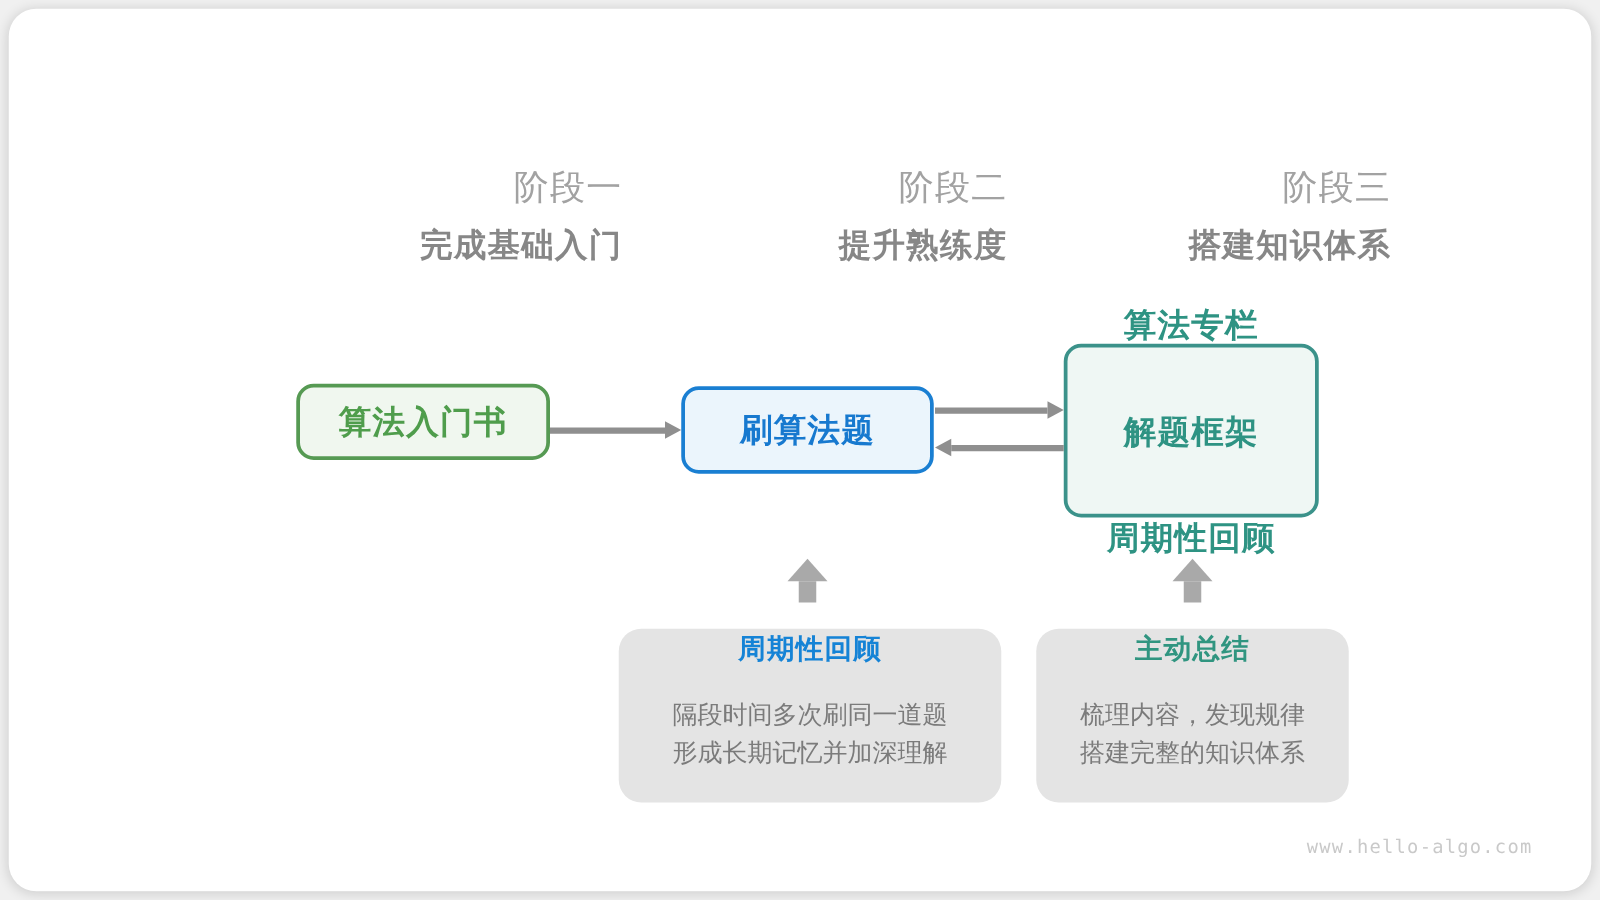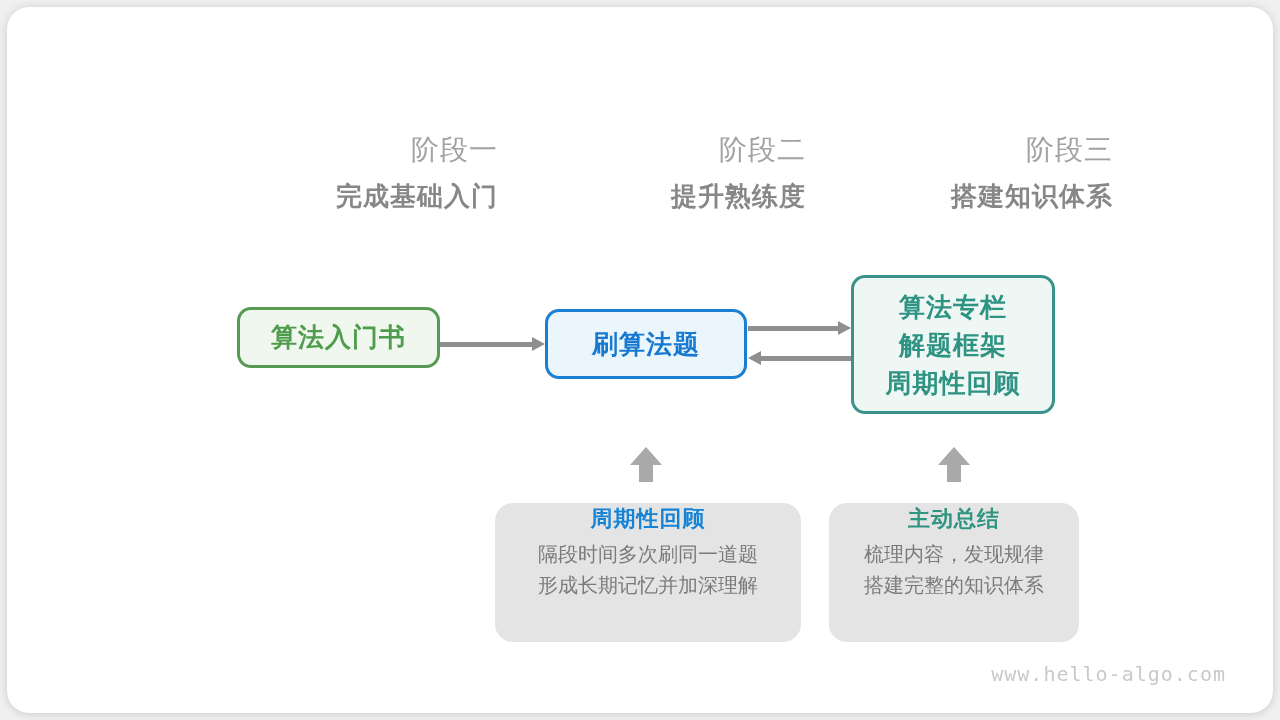--- a/index.html
+++ b/index.html
@@ -19,21 +19,21 @@
 
   
   .stage { width:320px; text-align:right; }
   .stage-label { font-size:28px; line-height:34px; color:#a2a2a2; letter-spacing:1px; }
   .stage-sub { margin-top:16px; font-size:26px; line-height:26px; font-weight:bold; color:#878787; letter-spacing:1px; }
 
   
   .node {
     border-radius:14px; display:flex; flex-direction:column;
     align-items:center; justify-content:center;
-    font-weight:bold; font-size:26px; letter-spacing:1px;
+    font-weight:bold; font-size:26px; letter-spacing:1px;gap:47px;
   }
   .node-1 { left:230px; top:300px; width:203px; height:61px;
     border:3px solid #569a53; background:#f0f7ef; color:#4f9d4c; }
   .node-2 { left:538px; top:302px; width:202px; height:70px;
     border:3px solid #1a7fd2; background:#ebf5fc; color:#1779cf; }
   .node-3 { left:844px; top:268px; width:204px; height:139px;
     border:3px solid #3b928a; background:#eff7f4; color:#2e9383; }
   .node-3 .node-line { line-height:38px; }
 
   
@@ -63,26 +63,26 @@
 
   
   .note {
     background:#e4e4e4; border-radius:18px; text-align:center; padding-top:2px;
   }
   .note-1 { left:488px; top:496px; width:306px; height:139px; }
   .note-2 { left:822px; top:496px; width:250px; height:139px; }
   .note-title { font-size:22px; line-height:28px; font-weight:bold; letter-spacing:1px; }
   .note-1 .note-title { color:#1583d6; }
   .note-2 .note-title { color:#309580; }
-  .note-body { margin-top:6px; font-size:20px; line-height:31px; color:#7b7b7b; }
+  .note-body { margin-top:24px; font-size:20px; line-height:31px; color:#7b7b7b; }
 
   .watermark {
     right:47px; bottom:27px;
     font-family:"DejaVu Sans Mono","Liberation Mono",monospace;
-    font-size:20px; color:#c9c9c9; letter-spacing:1px;
+    font-size:15px; color:#c9c9c9; letter-spacing:1px;
   }
 </style>
 </head>
 <body>
 
 <div class="card">
 
   <div class="abs stage" style="left:171px; top:126px;">
     <div class="stage-label">阶段一</div>
     <div class="stage-sub">完成基础入门</div>

